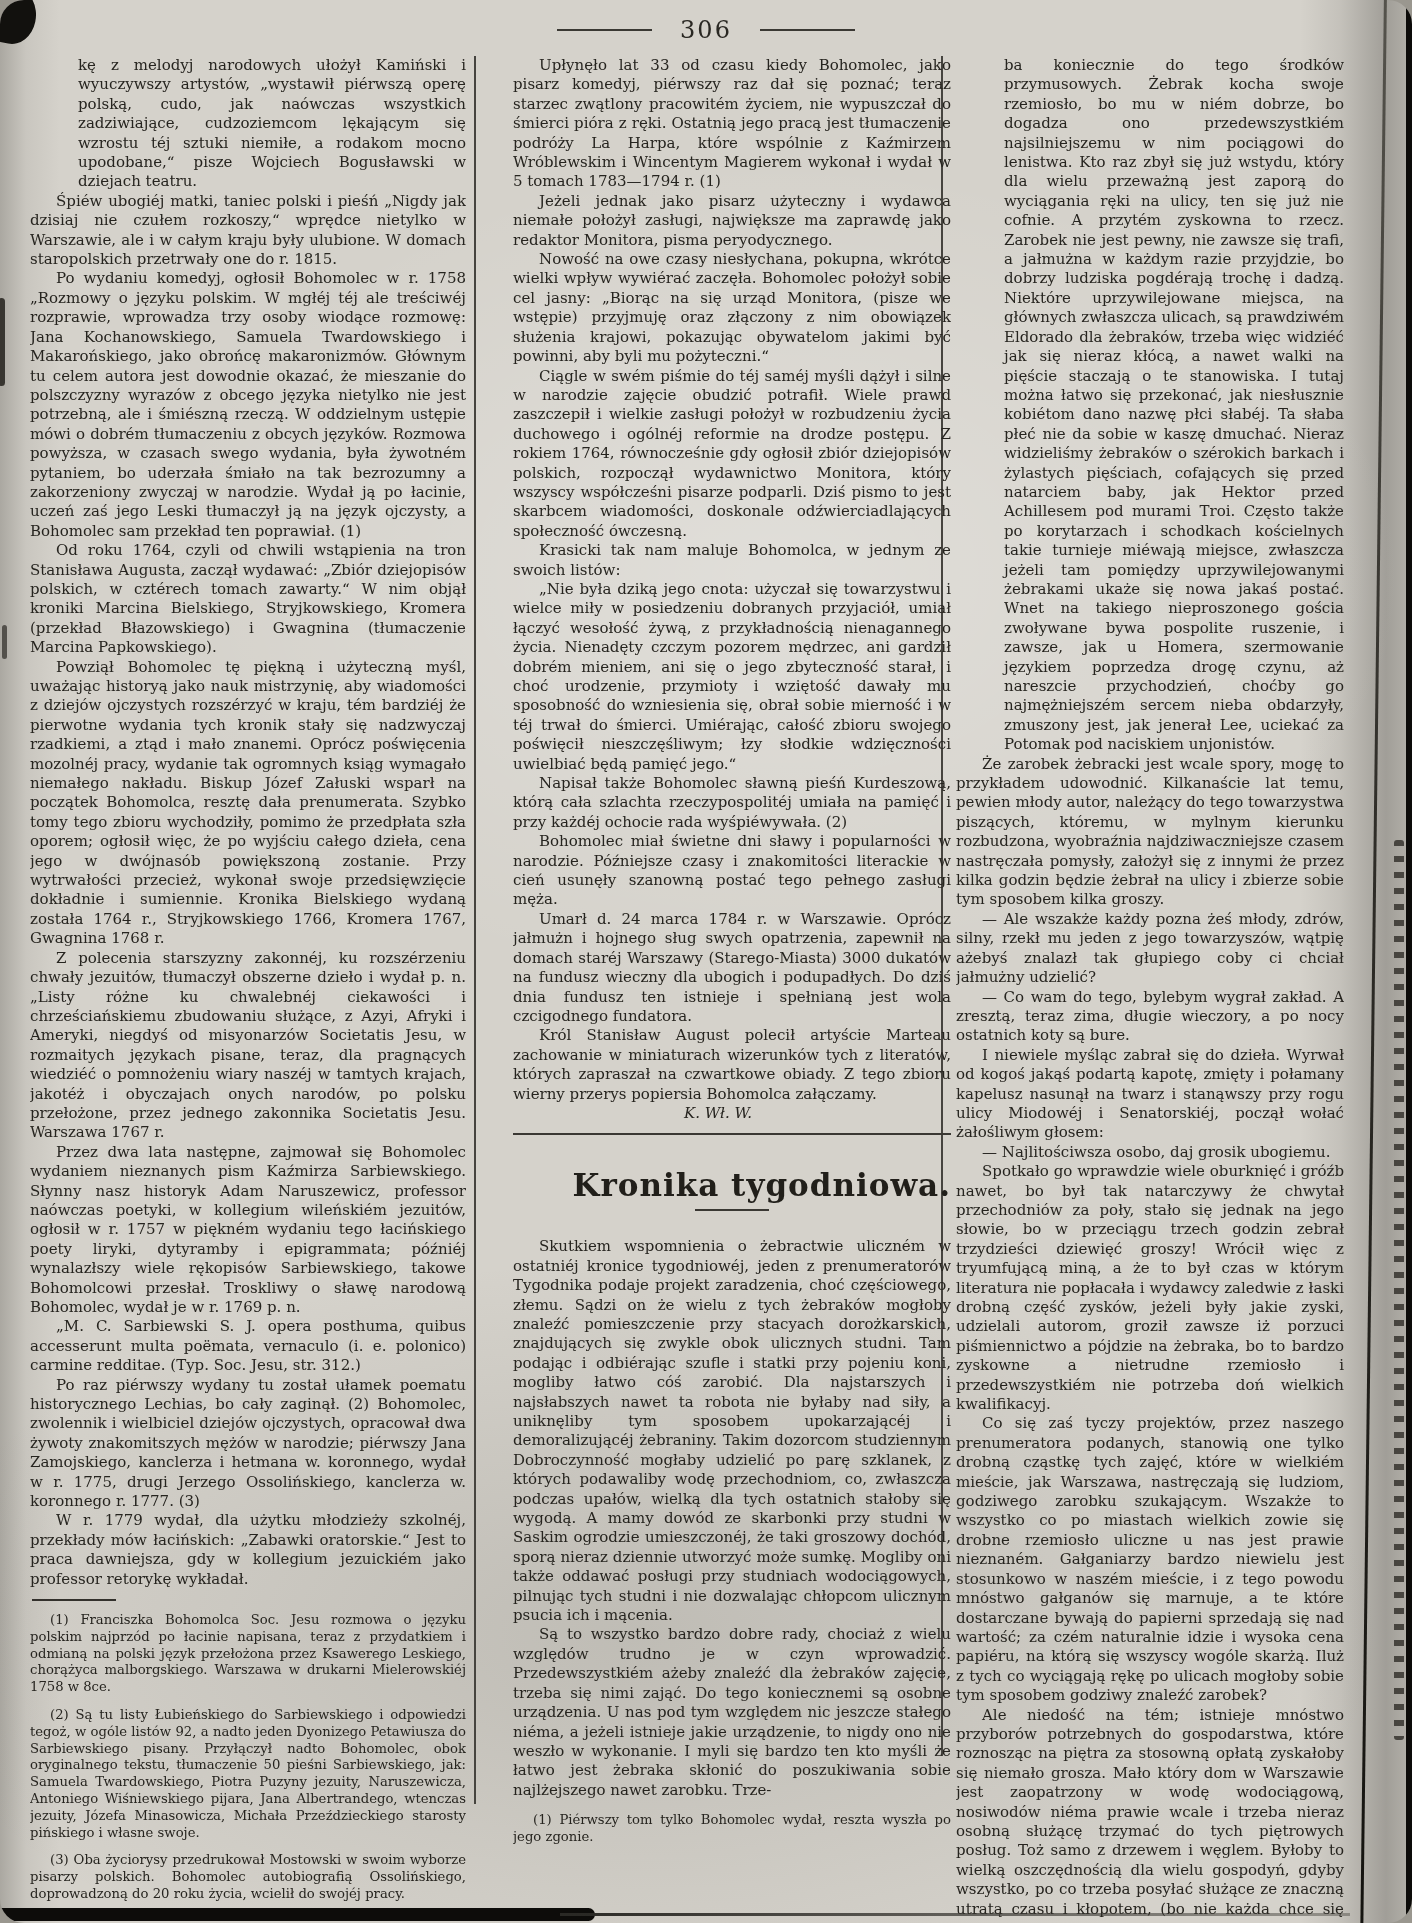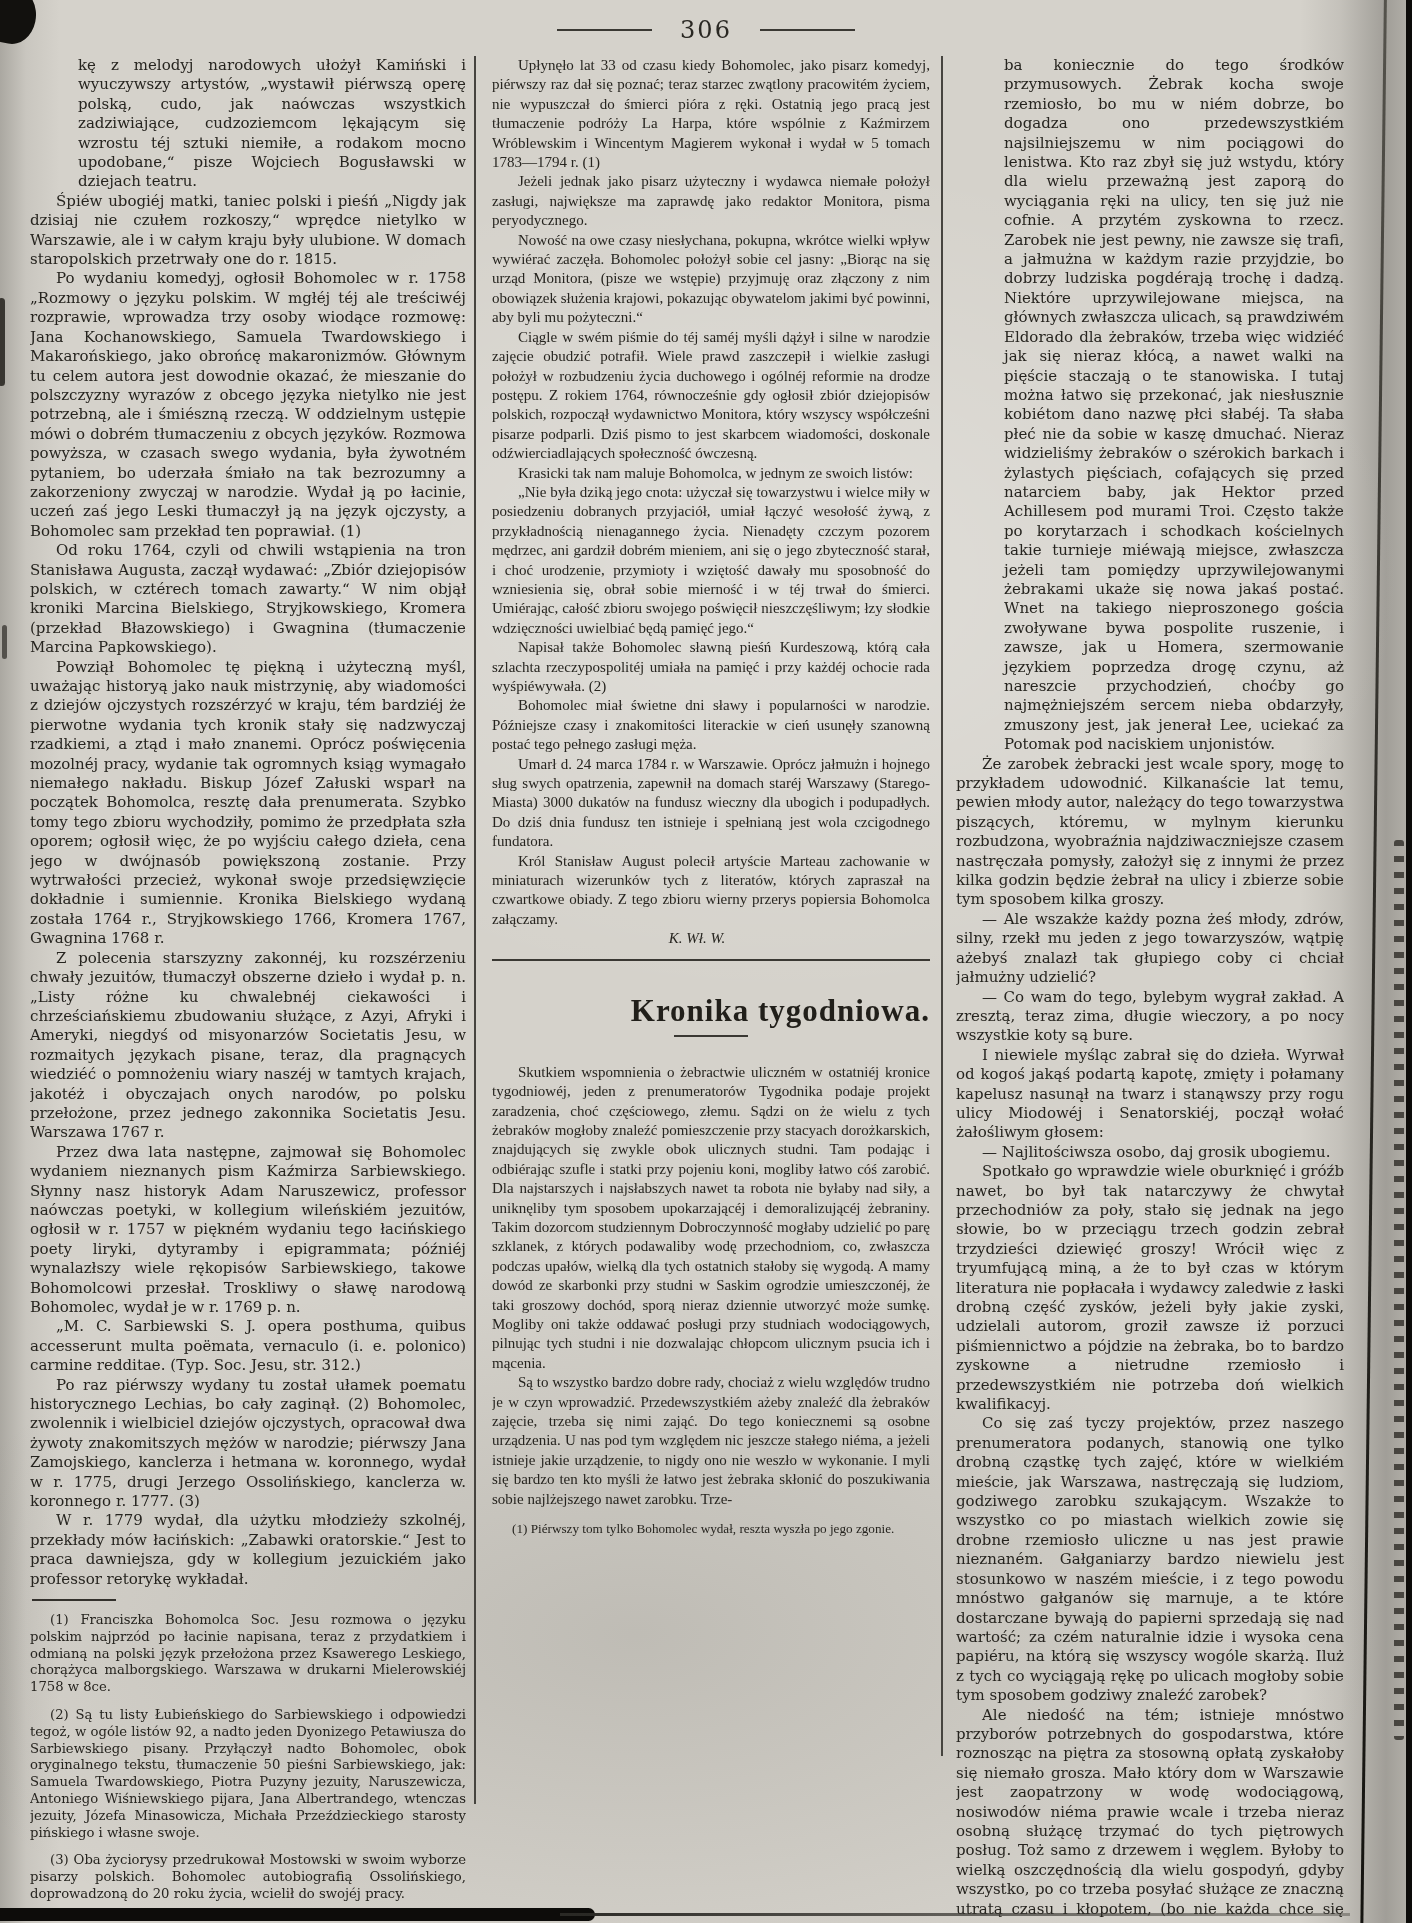--- a/index.html
+++ b/index.html
@@ -5,30 +5,31 @@
   html,body{margin:0;padding:0;background:#9a978f;}
   .page{
     position:relative;width:1412px;height:1923px;overflow:hidden;
     background:
       radial-gradient(ellipse 900px 600px at 55% 30%, rgba(255,255,255,.28), transparent 70%),
       radial-gradient(ellipse 1000px 500px at 45% 85%, rgba(90,88,80,.18), transparent 75%),
       linear-gradient(90deg, rgba(60,58,52,.28) 0px, rgba(60,58,52,.08) 26px, transparent 60px, transparent 1300px, rgba(50,48,44,.10) 1340px, rgba(40,38,34,.30) 1386px, rgba(120,118,110,.35) 1412px),
       #d5d2cb;
     font-family:"DejaVu Serif","Liberation Serif",serif;
     color:#26241f;
+    border-radius:24px;
   }
   .header{position:absolute;top:16px;left:0;width:1412px;text-align:center;}
   .pageno{display:inline-block;font-size:24px;letter-spacing:2px;color:#2a2823;}
   .pageno::before,.pageno::after{
     content:"";display:inline-block;vertical-align:middle;width:95px;height:2px;
     background:#3a3833;margin:0 28px 4px 28px;
   }
   .col{position:absolute;top:56px;height:1862px;overflow:hidden;text-align:justify;}
   .col-left{left:30px;width:436px;}
-  .col-mid{left:492px;width:438px;font-family:Liberation Serif, serif;}
+  .col-mid{left:513px;width:438px;}
   .col-right{left:956px;width:388px;}
   .divider{position:absolute;width:2px;background:#46443f;}
   .div1{left:474px;top:56px;height:1748px;}
   .div2{left:941px;top:56px;height:1700px;}
   p.para{margin:0;font-size:15px;line-height:19.4px;text-indent:26px;}
   p.noindent{text-indent:0;margin-left:48px;}
   .footnotes p.para{font-size:13.2px;line-height:16.8px;text-indent:20px;margin-top:11px;}
   .fn-rule{width:84px;height:0;border-top:2px solid #33312c;margin:10px 0 8px 2px;}
   .full-rule{width:100%;height:0;border-top:2px solid #3a3833;margin:10px 0 0 0;}
   .section-head{margin:32px 0 6px 0;text-align:right;font-size:31px;font-weight:600;
@@ -103,21 +104,21 @@
     <p class="para">Są to wszystko bardzo dobre rady, chociaż z wielu względów trudno je w czyn wprowadzić. Przedewszystkiém ażeby znaleźć dla żebraków zajęcie, trzeba się nimi zająć. Do tego koniecznemi są osobne urządzenia. U nas pod tym względem nic jeszcze stałego niéma, a jeżeli istnieje jakie urządzenie, to nigdy ono nie weszło w wykonanie. I myli się bardzo ten kto myśli że łatwo jest żebraka skłonić do poszukiwania sobie najlżejszego nawet zarobku. Trze-</p>
     <div class="footnotes" style="margin-top:12px;">
       <p class="para">(1) Piérwszy tom tylko Bohomolec wydał, reszta wyszła po jego zgonie.</p>
     </div>
   </div>
 
   <div class="col col-right">
     <p class="para noindent">ba koniecznie do tego środków przymusowych. Żebrak kocha swoje rzemiosło, bo mu w niém dobrze, bo dogadza ono przedewszystkiém najsilniejszemu w nim pociągowi do lenistwa. Kto raz zbył się już wstydu, który dla wielu przeważną jest zaporą do wyciągania ręki na ulicy, ten się już nie cofnie. A przytém zyskowna to rzecz. Zarobek nie jest pewny, nie zawsze się trafi, a jałmużna w każdym razie przyjdzie, bo dobrzy ludziska pogdérają trochę i dadzą. Niektóre uprzywilejowane miejsca, na głównych zwłaszcza ulicach, są prawdziwém Eldorado dla żebraków, trzeba więc widziéć jak się nieraz kłócą, a nawet walki na pięście staczają o te stanowiska. I tutaj można łatwo się przekonać, jak niesłusznie kobiétom dano nazwę płci słabéj. Ta słaba płeć nie da sobie w kaszę dmuchać. Nieraz widzieliśmy żebraków o szérokich barkach i żylastych pięściach, cofających się przed natarciem baby, jak Hektor przed Achillesem pod murami Troi. Często także po korytarzach i schodkach kościelnych takie turnieje miéwają miejsce, zwłaszcza jeżeli tam pomiędzy uprzywilejowanymi żebrakami ukaże się nowa jakaś postać. Wnet na takiego nieproszonego gościa zwoływane bywa pospolite ruszenie, i zawsze, jak u Homera, szermowanie językiem poprzedza drogę czynu, aż nareszcie przychodzień, choćby go najmężniejszém sercem nieba obdarzyły, zmuszony jest, jak jenerał Lee, uciekać za Potomak pod naciskiem unjonistów.</p>
     <p class="para">Że zarobek żebracki jest wcale spory, mogę to przykładem udowodnić. Kilkanaście lat temu, pewien młody autor, należący do tego towarzystwa piszących, któremu, w mylnym kierunku rozbudzona, wyobraźnia najdziwaczniejsze czasem nastręczała pomysły, założył się z innymi że przez kilka godzin będzie żebrał na ulicy i zbierze sobie tym sposobem kilka groszy.</p>
     <p class="para">— Ale wszakże każdy pozna żeś młody, zdrów, silny, rzekł mu jeden z jego towarzyszów, wątpię ażebyś znalazł tak głupiego coby ci chciał jałmużny udzielić?</p>
-    <p class="para">— Co wam do tego, bylebym wygrał zakład. A zresztą, teraz zima, długie wieczory, a po nocy wszystkie koty są bure.</p>
+    <p class="para">— Co wam do tego, bylebym wygrał zakład. A zresztą, teraz zima, długie wieczory, a po nocy ostatnich koty są bure.</p>
     <p class="para">I niewiele myśląc zabrał się do dzieła. Wyrwał od kogoś jakąś podartą kapotę, zmięty i połamany kapelusz nasunął na twarz i stanąwszy przy rogu ulicy Miodowéj i Senatorskiéj, począł wołać żałośliwym głosem:</p>
     <p class="para">— Najlitościwsza osobo, daj grosik ubogiemu.</p>
     <p class="para">Spotkało go wprawdzie wiele oburknięć i gróźb nawet, bo był tak natarczywy że chwytał przechodniów za poły, stało się jednak na jego słowie, bo w przeciągu trzech godzin zebrał trzydzieści dziewięć groszy! Wrócił więc z tryumfującą miną, a że to był czas w którym literatura nie popłacała i wydawcy zaledwie z łaski drobną część zysków, jeżeli były jakie zyski, udzielali autorom, groził zawsze iż porzuci piśmiennictwo a pójdzie na żebraka, bo to bardzo zyskowne a nietrudne rzemiosło i przedewszystkiém nie potrzeba doń wielkich kwalifikacyj.</p>
     <p class="para">Co się zaś tyczy projektów, przez naszego prenumeratora podanych, stanowią one tylko drobną cząstkę tych zajęć, które w wielkiém mieście, jak Warszawa, nastręczają się ludziom, godziwego zarobku szukającym. Wszakże to wszystko co po miastach wielkich zowie się drobne rzemiosło uliczne u nas jest prawie nieznaném. Gałganiarzy bardzo niewielu jest stosunkowo w naszém mieście, i z tego powodu mnóstwo gałganów się marnuje, a te które dostarczane bywają do papierni sprzedają się nad wartość; za czém naturalnie idzie i wysoka cena papiéru, na którą się wszyscy wogóle skarżą. Iluż z tych co wyciągają rękę po ulicach mogłoby sobie tym sposobem godziwy znaleźć zarobek?</p>
     <p class="para">Ale niedość na tém; istnieje mnóstwo przyborów potrzebnych do gospodarstwa, które roznosząc na piętra za stosowną opłatą zyskałoby się niemało grosza. Mało który dom w Warszawie jest zaopatrzony w wodę wodociągową, nosiwodów niéma prawie wcale i trzeba nieraz osobną służącę trzymać do tych piętrowych posług. Toż samo z drzewem i węglem. Byłoby to wielką oszczędnością dla wielu gospodyń, gdyby wszystko, po co trzeba posyłać służące ze znaczną utratą czasu i kłopotem, (bo nie każda chce się tego podjąć,) znalazło się w oznaczonéj godzinie w mieszkaniu. Tak bywa w Paryżu i Londynie, tak i po miastach niemieckich, a z tego powodu o połowę mniéj sług potrzeba tam trzymać, aniżeli tutaj, i jest się lepiéj obsłużonym. Tam jedna służąca zastąpi dwie tutejsze i sama pani domu z pożytkiem już się zajmuje gospodarstwem, znajdując wszystko pod ręką.</p>
   </div>
 
   <div class="fold-line"></div>
   <div class="edge-frag"></div>
   <div class="edge-black"></div>

